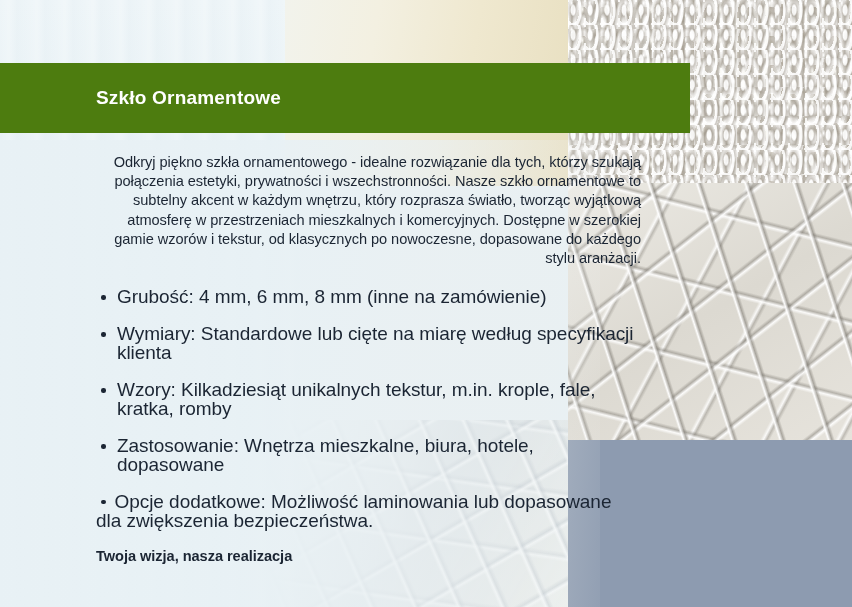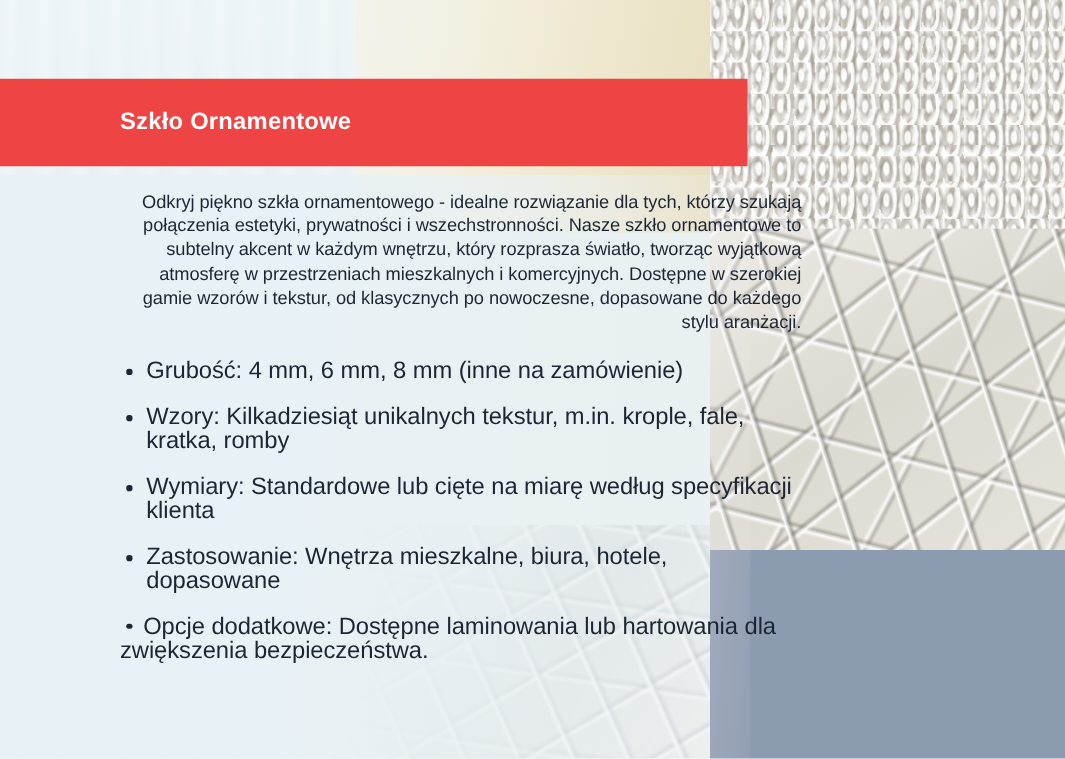--- a/index.html
+++ b/index.html
@@ -181,22 +181,22 @@
        rgba(234,240,242,0.72) 68%,
        rgba(236,238,236,0.30) 88%,
        rgba(240,240,236,0.05) 100%);
     pointer-events: none;
   }
 
   
   .title-banner {
     position: absolute;
     left: 0; top: 63px;
-    width: 598px; height: 70px;
-    background: #ef4444;
+    width: 690px; height: 70px;
+    background: #4d7c0f;
     display: flex;
     align-items: center;
   }
   .title-text {
     margin-left: 96px;
     color: #ffffff;
     font-size: 19px;
     font-weight: bold;
     letter-spacing: .2px;
   }
@@ -281,21 +281,22 @@
   <div class="title-banner">
     <div class="title-text">Szkło Ornamentowe</div>
   </div>
 
   <div class="content">
 
     <p class="intro">Odkryj piękno szkła ornamentowego - idealne rozwiązanie dla tych, którzy szukają połączenia estetyki, prywatności i wszechstronności. Nasze szkło ornamentowe to subtelny akcent w każdym wnętrzu, który rozprasza światło, tworząc wyjątkową atmosferę w przestrzeniach mieszkalnych i komercyjnych. Dostępne w szerokiej gamie wzorów i tekstur, od klasycznych po nowoczesne, dopasowane do każdego stylu aranżacji.</p>
 
     <ul class="bullets">
       <li>Grubość: 4 mm, 6 mm, 8 mm (inne na zamówienie)</li>
+      <li>Wymiary: Standardowe lub cięte na miarę według specyfikacji klienta</li>
       <li>Wzory: Kilkadziesiąt unikalnych tekstur, m.in. krople, fale, kratka, romby</li>
-      <li>Wymiary: Standardowe lub cięte na miarę według specyfikacji klienta</li>
       <li>Zastosowanie: Wnętrza mieszkalne, biura, hotele, dopasowane</li>
-      <li class="wrap"><span class="dot"></span><span>Opcje dodatkowe: Dostępne laminowania lub hartowania dla zwiększenia bezpieczeństwa.</span></li>
+      <li class="wrap"><span class="dot"></span><span>Opcje dodatkowe: Możliwość laminowania lub dopasowane dla zwiększenia bezpieczeństwa.</span></li>
     </ul>
 
+    <p class="closing">Twoja wizja, nasza realizacja</p>
   </div>
 
 </div>
 
 </body></html>

